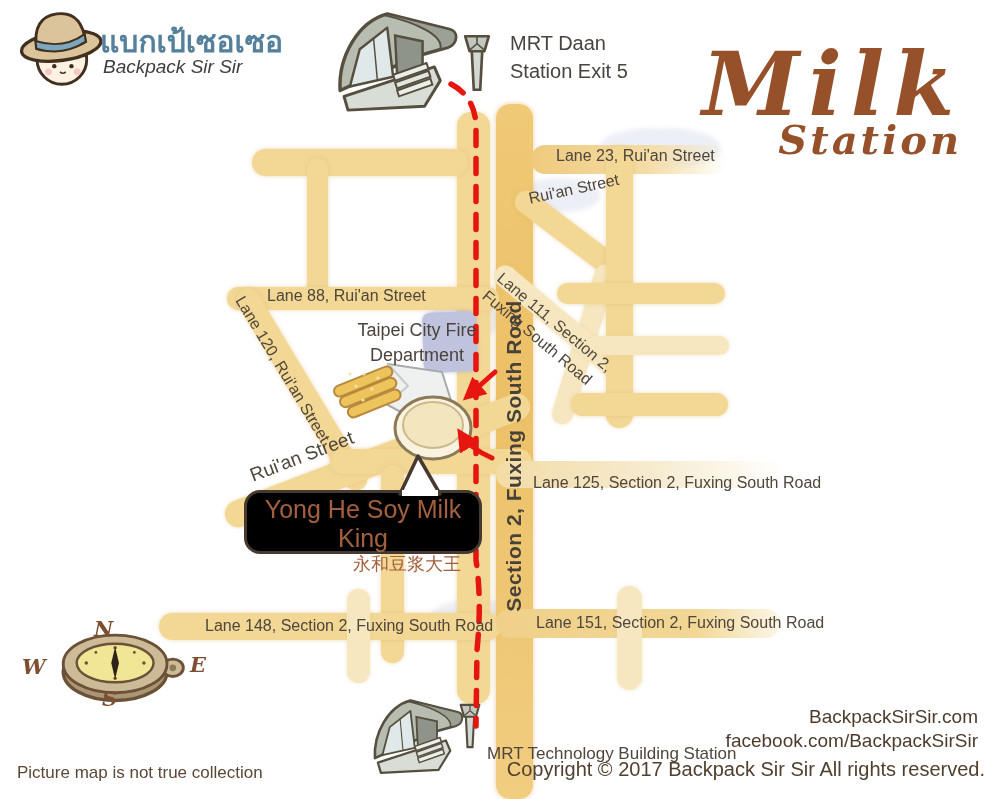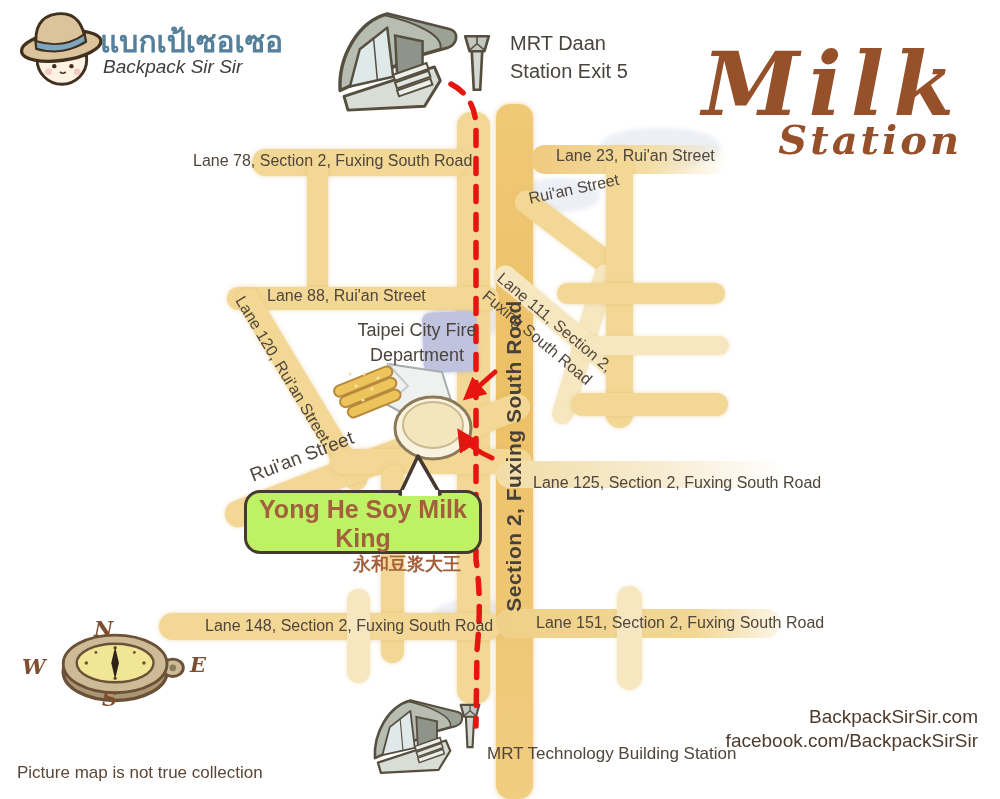--- a/index.html
+++ b/index.html
@@ -26,22 +26,22 @@
              font-size:40px;letter-spacing:3px;color:#96512b;text-align:right;}
   .brand-thai{font-size:30px;font-weight:bold;color:#54809c;}
   .brand-en{font-size:19px;color:#404040;font-style:italic;}
   .station-lbl{font-size:20px;color:#49443e;line-height:1.4;}
   .small-brown{font-size:17px;color:#5c4736;}
   .footer-link{font-size:19px;color:#4e3b2c;text-align:right;width:278px;}
   .copyright{font-size:20px;color:#51402f;text-align:right;width:505px;}
   .compass-letter{font-family:"DejaVu Serif",serif;font-style:italic;font-weight:bold;
                   font-size:21px;color:#7d4f30;z-index:8;}
   
-  #bubble{position:absolute;left:244px;top:490px;width:232px;height:58px;background:#bef264;
-          border:3.5px solid #463931;border-radius:16px;z-index:9;font-weight:bold;}
+  #bubble{position:absolute;left:244px;top:490px;width:232px;height:58px;background:#000000;
+          border:3.5px solid #463931;border-radius:16px;z-index:9;}
   #bubble .l1{font-size:25px;color:#a2603c;text-align:center;margin-top:2px;}
   #bubble .l2{font-size:18px;color:#a2603c;text-align:right;padding-right:18px;margin-top:-1px;}
   .svgabs{position:absolute;z-index:4;}
   .routeabs{position:absolute;left:0;top:0;z-index:5;pointer-events:none;}
 </style>
 </head>
 <body>
 
 <div id="map">
 
@@ -172,21 +172,20 @@
   <div class="lbl brand-en" style="left:103px;top:56px;">Backpack Sir Sir</div>
 
   <div class="lbl station-lbl" style="left:510px;top:29px;">
     <div>MRT Daan</div>
     <div>Station Exit 5</div>
   </div>
 
   <div class="lbl title-main" style="left:702px;top:40px;">Milk</div>
   <div class="lbl title-sub" style="left:700px;top:116px;width:262px;">Station</div>
 
-  <div class="lbl" style="left:193px;top:152px;">Lane 78, Section 2, Fuxing South Road</div>
   <div class="lbl" style="left:556px;top:147px;">Lane 23, Rui'an Street</div>
   <div class="lbl rot" style="left:527px;top:190px;transform:rotate(-12deg);">Rui'an Street</div>
   <div class="lbl" style="left:267px;top:287px;">Lane 88, Rui'an Street</div>
   <div class="lbl rot" style="left:247px;top:293px;transform:rotate(59deg);">Lane 120, Rui'an Street</div>
   <div class="lbl rot" style="left:507px;top:267px;transform:rotate(40deg);line-height:1.45;">
     <div>Lane 111, Section 2,</div>
     <div>Fuxing South Road</div>
   </div>
   <div class="lbl vroad-lbl" style="left:349px;top:444px;width:330px;transform:rotate(-90deg);">Section 2, Fuxing South Road</div>
   <div class="lbl fire-lbl" style="left:356px;top:318px;width:122px;z-index:8;">
@@ -209,14 +208,15 @@
 
   <div class="abs compass-letter" style="left:94px;top:616px;">N</div>
   <div class="abs compass-letter" style="left:22px;top:654px;">W</div>
   <div class="abs compass-letter" style="left:190px;top:652px;">E</div>
   <div class="abs compass-letter" style="left:102px;top:686px;">S</div>
 
   <div class="lbl" style="left:487px;top:744px;font-size:17px;">MRT Technology Building Station</div>
   <div class="lbl small-brown" style="left:17px;top:763px;">Picture map is not true collection</div>
   <div class="lbl footer-link" style="left:700px;top:706px;">BackpackSirSir.com</div>
   <div class="lbl footer-link" style="left:700px;top:730px;">facebook.com/BackpackSirSir</div>
+  <div class="lbl copyright" style="left:480px;top:758px;">Copyright © 2017 Backpack Sir Sir All rights reserved.</div>
 
 </div>
 
 </body></html>

